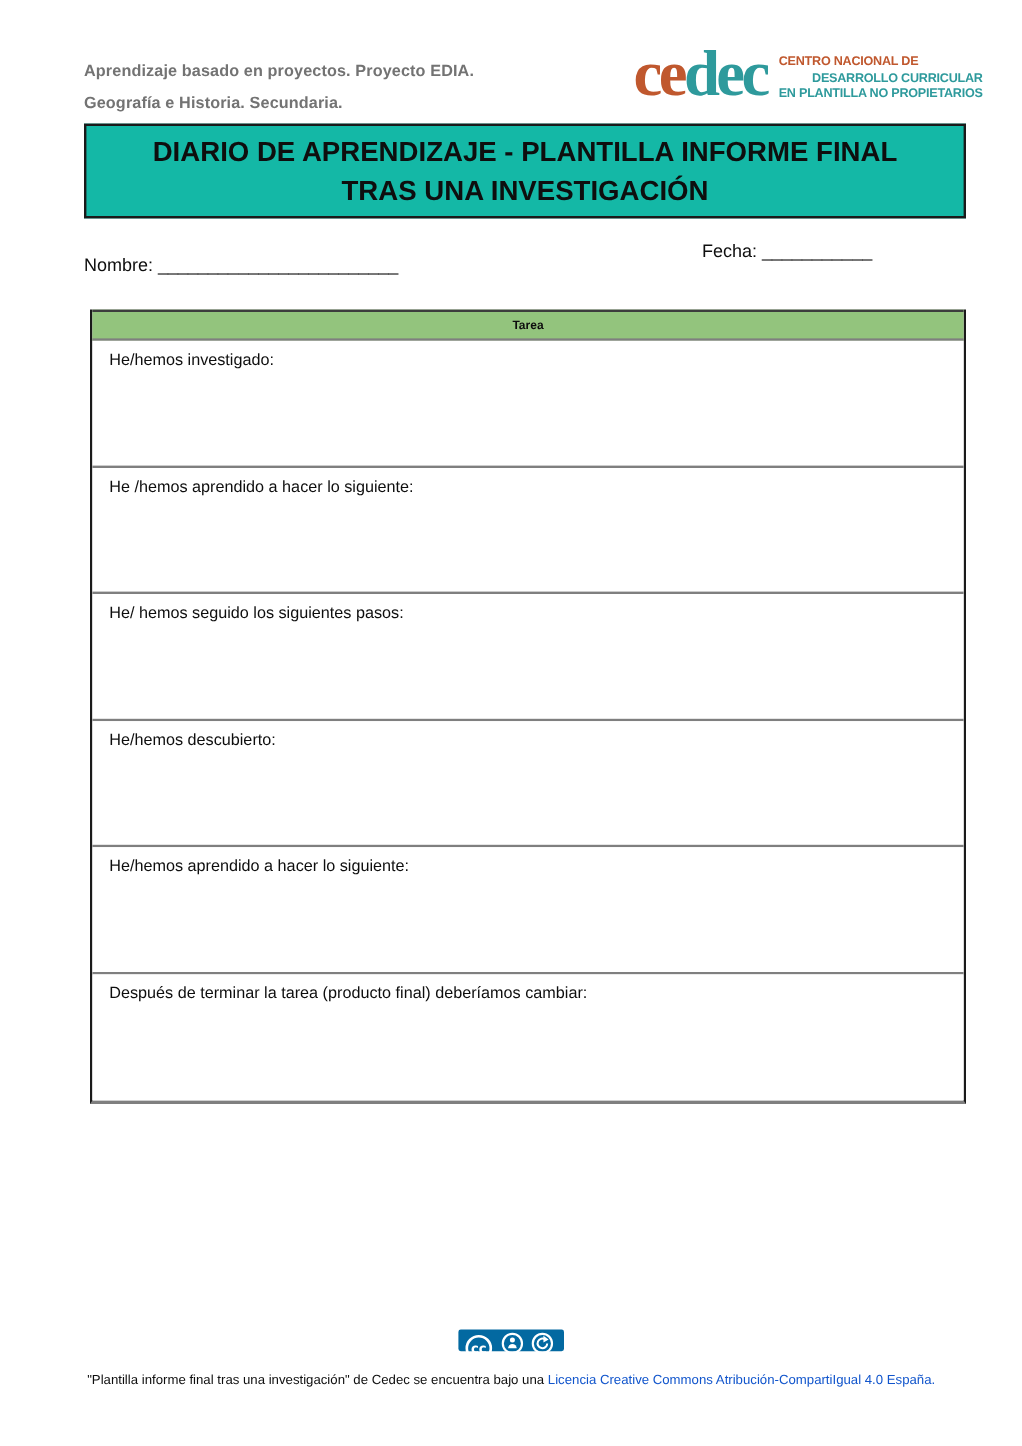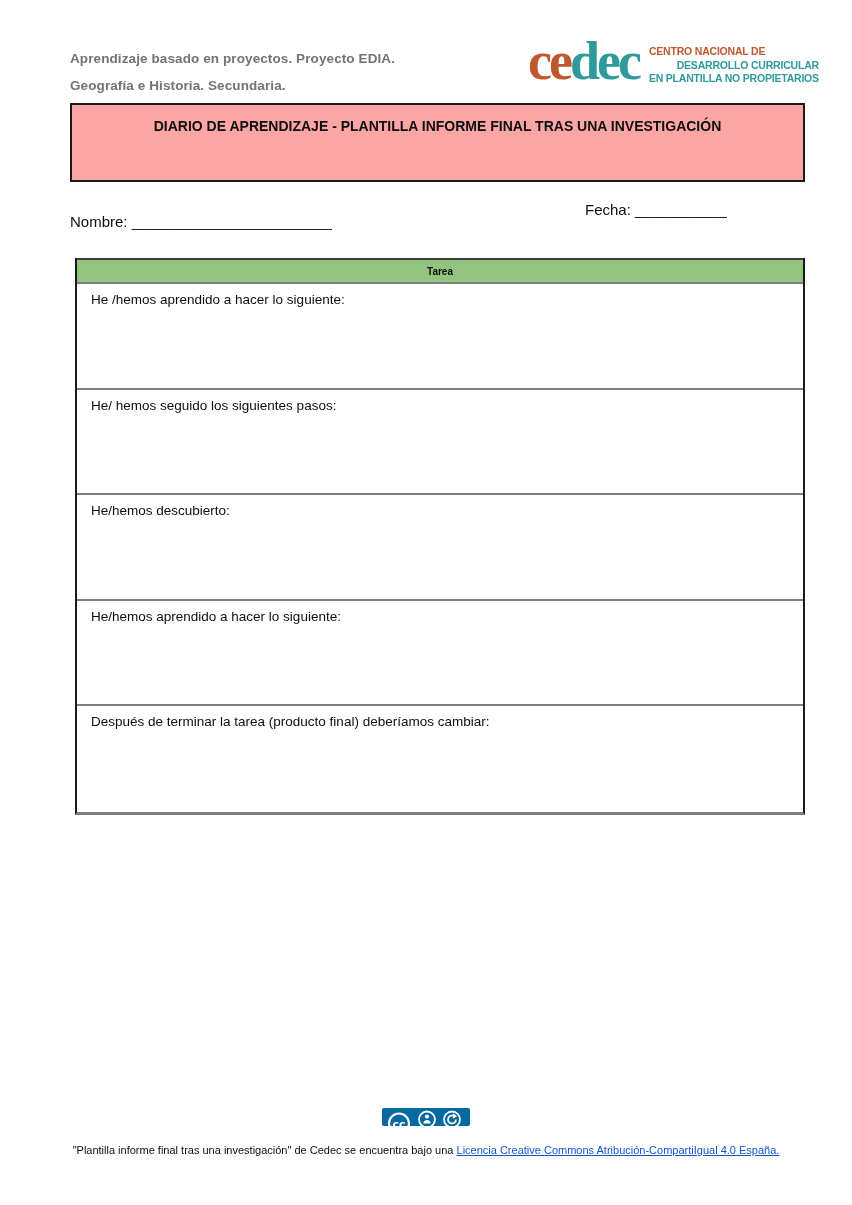--- a/index.html
+++ b/index.html
@@ -57,24 +57,24 @@
   .tagline-1 { color: #C0582E; }
   .tagline-2, .tagline-3 { color: #2E9A9C; text-align: right; }
 
   
   .title-banner {
     position: absolute;
     left: 70px;
     top: 103px;
     width: 735px;
     height: 79px;
-    background: #fca5a5;
+    background: #14b8a6;
     border: 2px solid #1A1A1A;
     text-align: center;
-    font-size: 14px;
+    font-size: 23px;
     font-weight: bold;
     color: #0e0e0e;
     line-height: 33px;
     padding: 5px 40px 0 40px;
   }
 
   
   .fields-row {
     position: absolute;
     left: 70px;
@@ -139,21 +139,20 @@
     left: 0;
     top: 1144px;
     width: 852px;
     text-align: center;
     font-size: 11px;
     color: #0e0e0e;
     white-space: nowrap;
   }
   .license-link {
     color: #1155CC;
-    text-decoration: underline;
     cursor: pointer;
   }
 </style>
 </head>
 <body>
 
 <div class="page">
 
   <div class="project-heading">
     <div>Aprendizaje basado en proyectos. Proyecto EDIA.</div>
@@ -179,20 +178,23 @@
       <span class="blank-line">________________________</span>
     </div>
     <div class="date-field">
       <span>Fecha:</span>
       <span class="blank-line">___________</span>
     </div>
   </div>
 
   <div class="task-table">
     <div class="task-table-header">Tarea</div>
+    <div class="task-row">
+      <div class="task-row-label">He/hemos investigado:</div>
+    </div>
     <div class="task-row">
       <div class="task-row-label">He /hemos aprendido a hacer lo siguiente:</div>
     </div>
     <div class="task-row">
       <div class="task-row-label">He/ hemos seguido los siguientes pasos:</div>
     </div>
     <div class="task-row">
       <div class="task-row-label">He/hemos descubierto:</div>
     </div>
     <div class="task-row">

